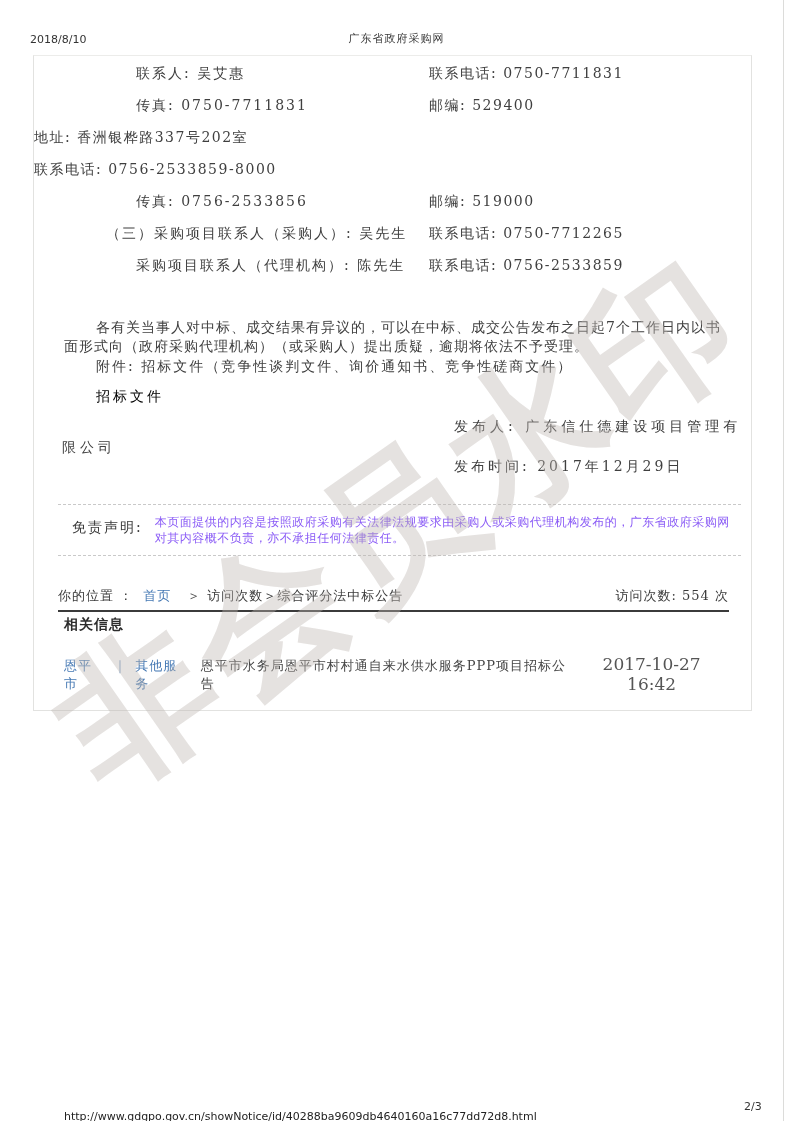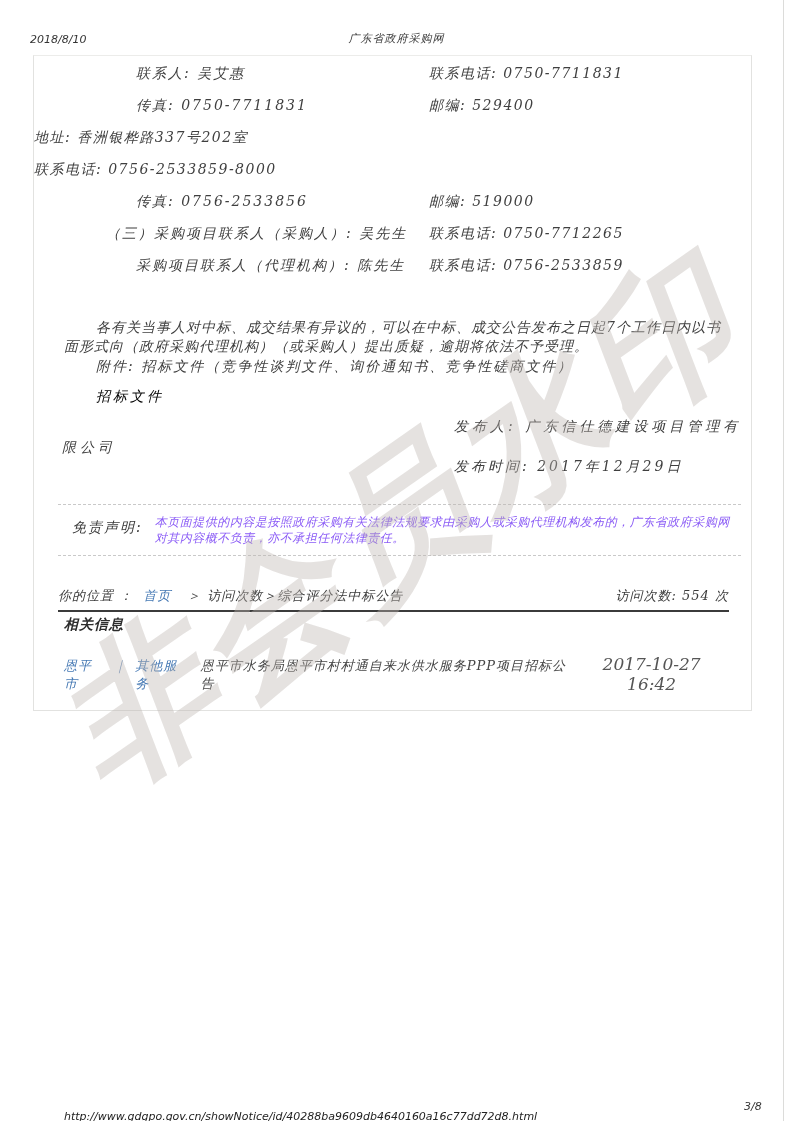--- a/index.html
+++ b/index.html
@@ -1,20 +1,19 @@
 <!DOCTYPE html>
 <html><head>
 <meta charset="utf-8">
 <style>
   html,body{margin:0;padding:0;background:#ffffff;}
   .page{
     position:relative;width:793px;height:1121px;background:#ffffff;
     overflow:hidden;font-family:"DejaVu Serif","Liberation Serif",serif;
     color:#3f3f3f;
-    font-style:italic;
   }
   
   .ph-date{position:absolute;left:30px;top:33px;font-size:11px;color:#333;
     font-family:"DejaVu Sans","Liberation Sans",sans-serif;letter-spacing:0;}
   .ph-site{position:absolute;left:0;right:0;top:31px;text-align:center;
     font-size:11px;color:#3a3a3a;letter-spacing:1px;}
   .pf-url{position:absolute;left:64px;top:1110px;font-size:11px;color:#222;
     white-space:nowrap;font-family:"DejaVu Sans","Liberation Sans",sans-serif;}
   .pf-page{position:absolute;left:744px;top:1100px;font-size:11px;color:#333;
     font-family:"DejaVu Sans","Liberation Sans",sans-serif;}
@@ -145,17 +144,17 @@
       <span class="category">其他服务</span>
       <span class="rtitle">恩平市水务局恩平市村村通自来水供水服务PPP项目招标公告</span>
       <span class="rtime">2017-10-27 16:42</span>
     </div>
 
   </div>
 
   <div class="watermark">非会员水印</div>
 
   <div class="pf-url">http://www.gdgpo.gov.cn/showNotice/id/40288ba9609db4640160a16c77dd72d8.html</div>
-  <div class="pf-page">3/8</div>
+  <div class="pf-page">2/3</div>
 
   <div class="scan-edge"></div>
 
 </div>
 
 </body></html>

